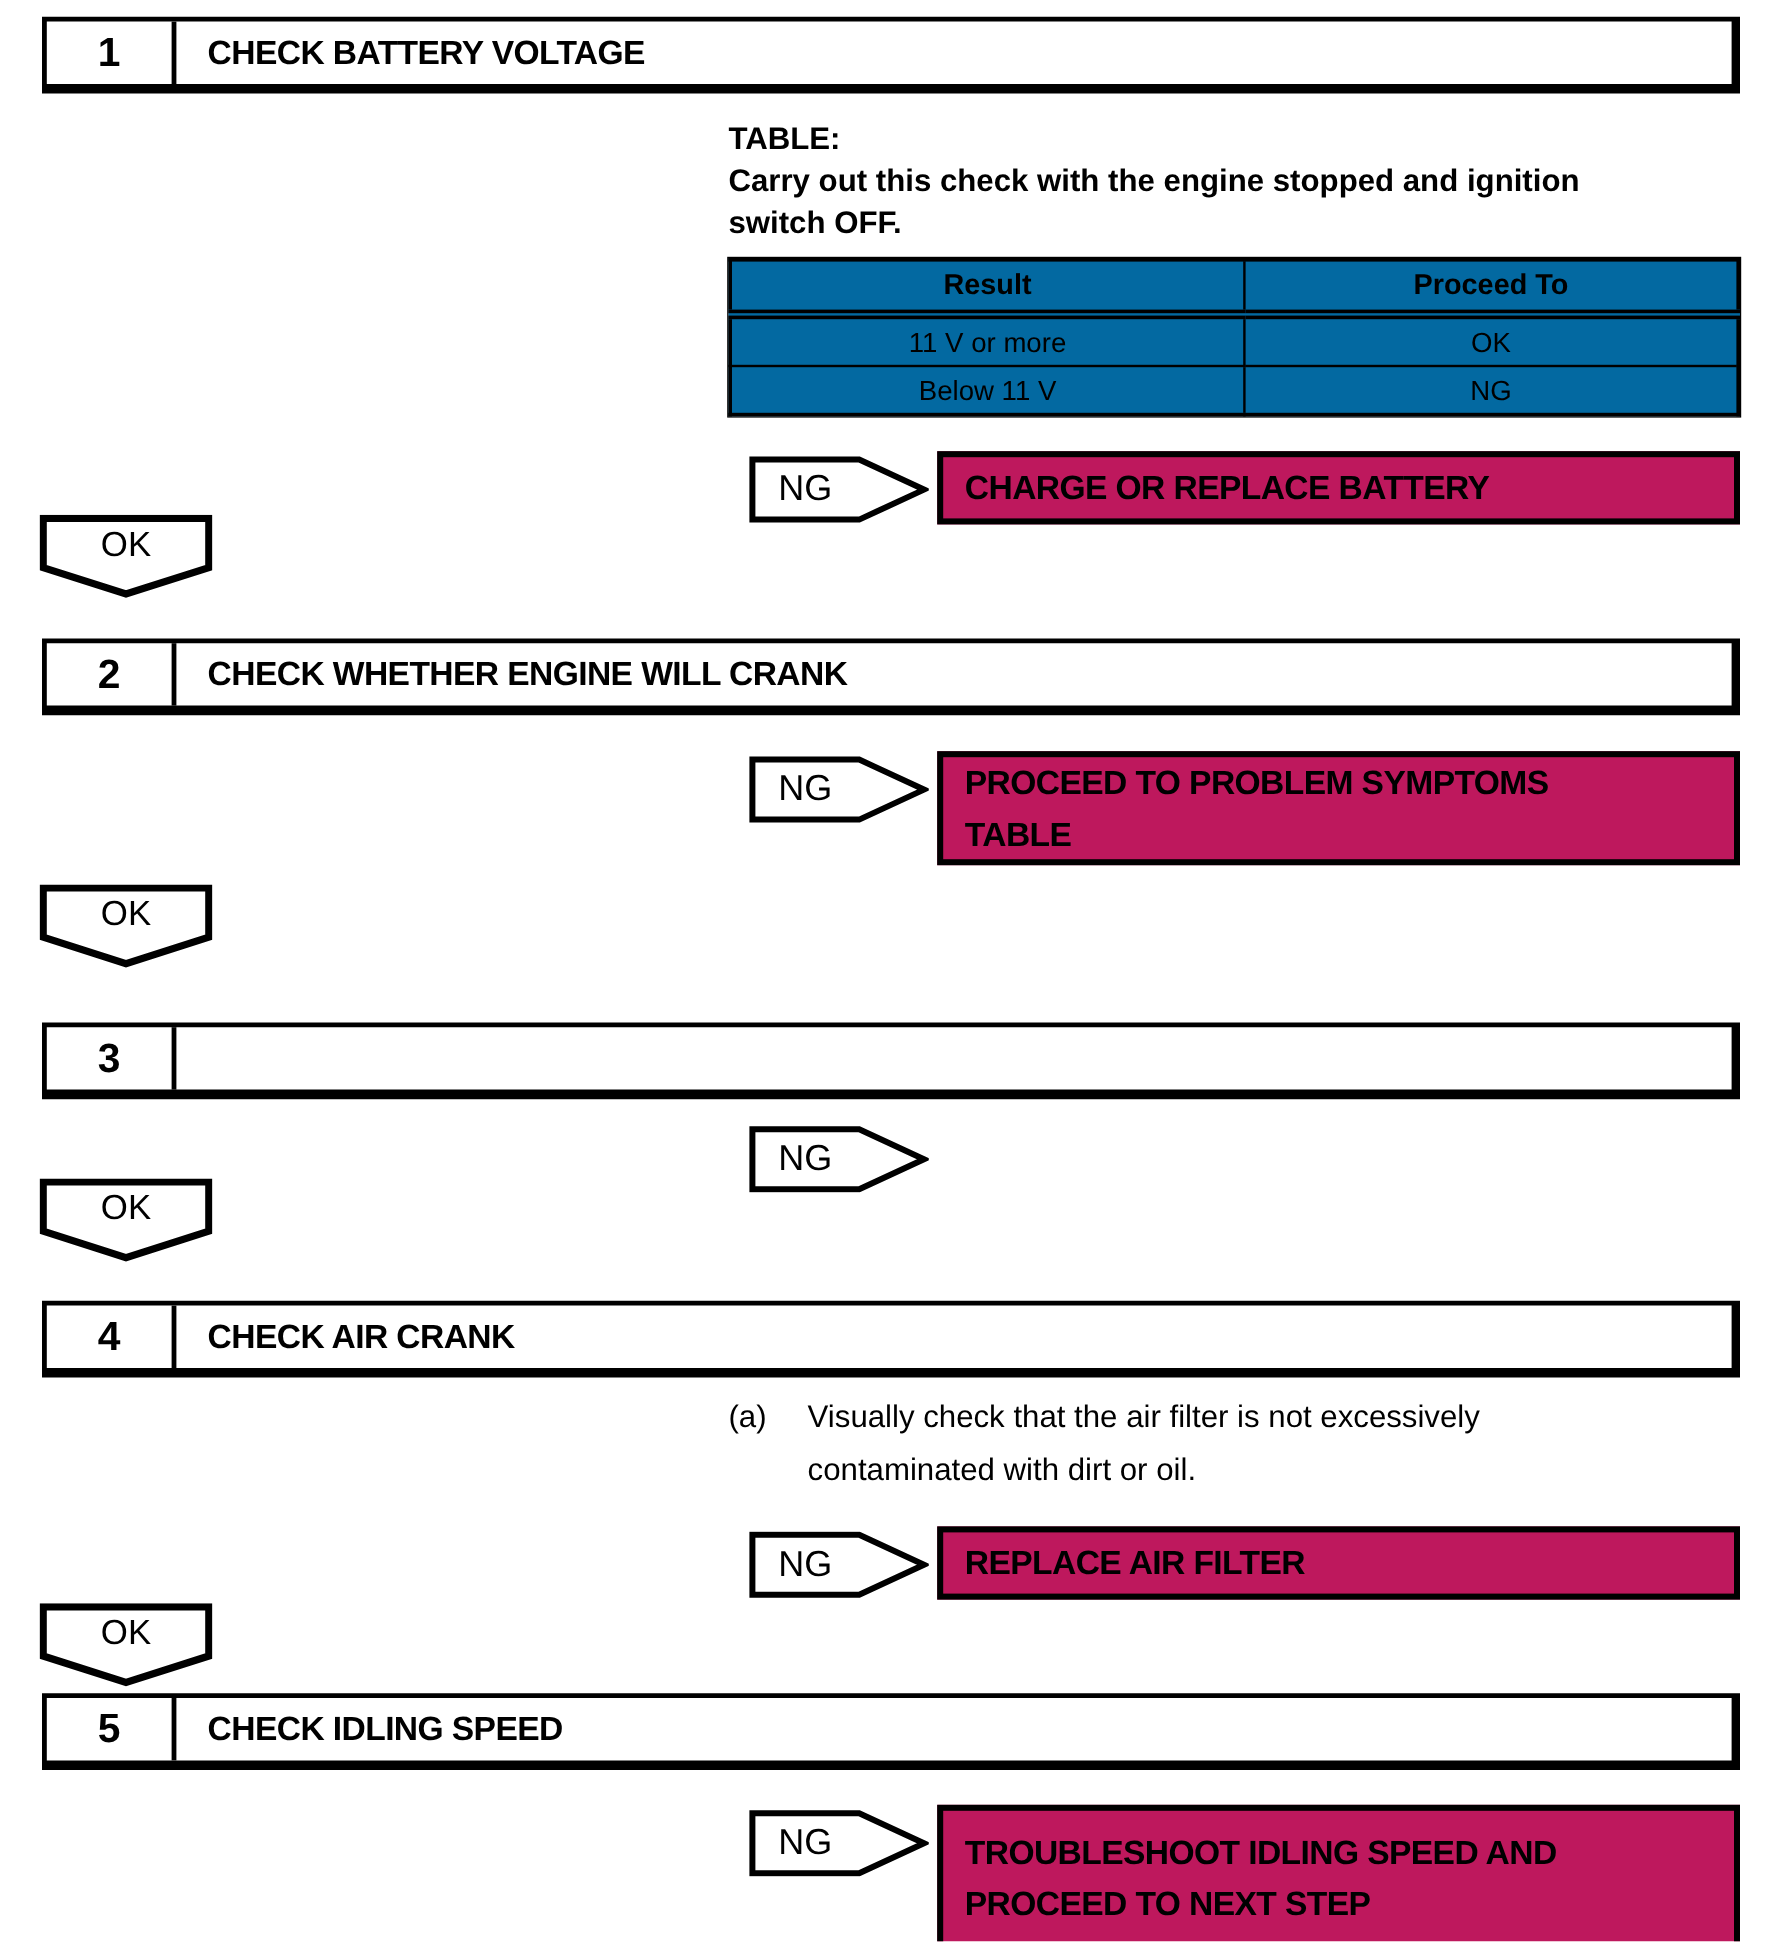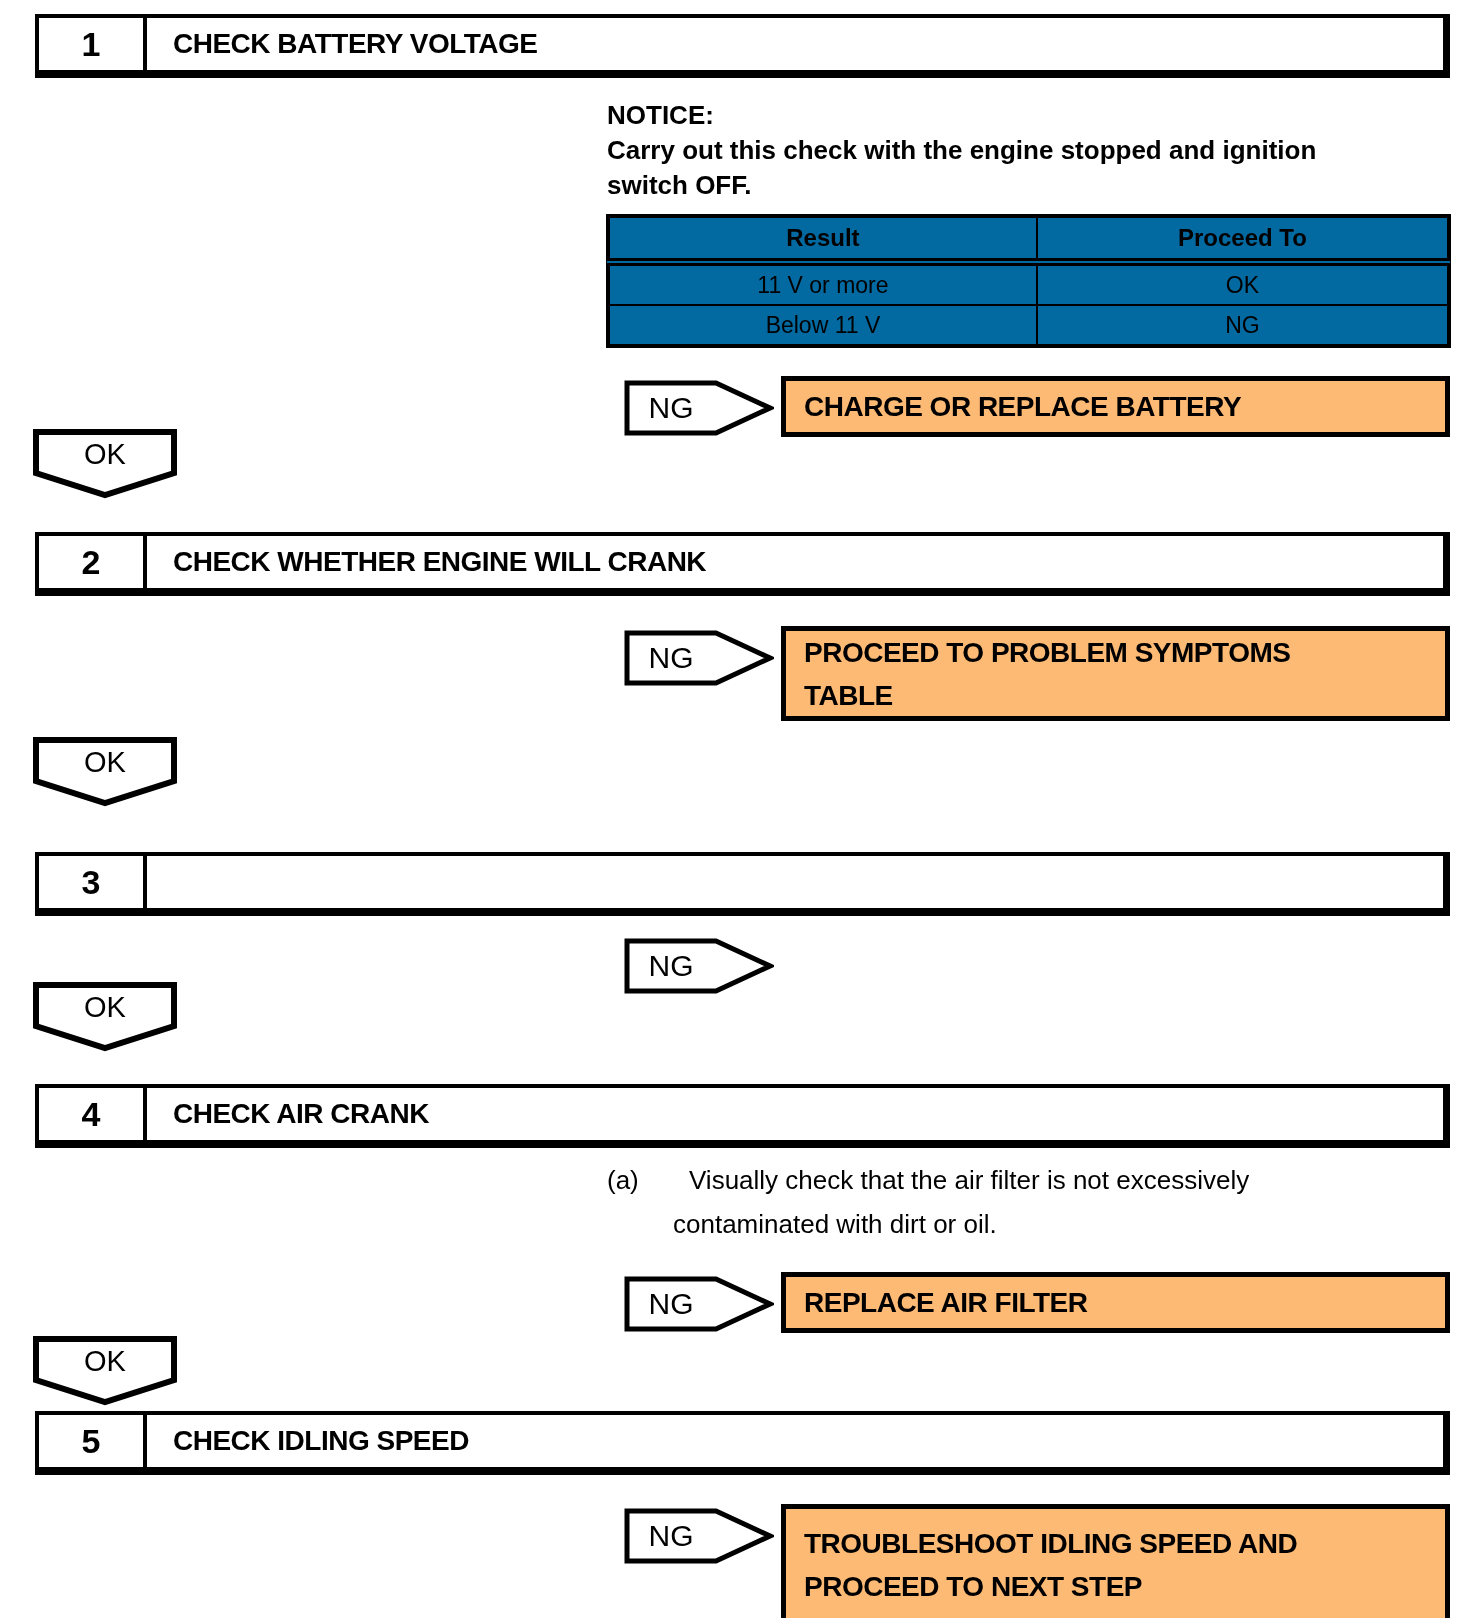--- a/index.html
+++ b/index.html
@@ -53,56 +53,56 @@
   .ng-arrow{position:absolute;left:624px;width:150px;height:56px;}
   .ng-arrow svg{display:block;width:150px;height:56px;}
   .ng-arrow .lbl{
     position:absolute;left:0;top:3px;width:94px;height:50px;
     text-align:center;line-height:50px;font-size:30px;
   }
 
   
   .ng-box{
     position:absolute;left:781px;width:669px;box-sizing:border-box;
-    border:5px solid #000;background:#fdba74;
+    border:5px solid #000;background:#be185d;
     display:flex;flex-direction:column;justify-content:center;
     padding-left:18px;
     font-size:28px;font-weight:bold;line-height:43px;letter-spacing:-0.5px;white-space:nowrap;
   }
 
   
   .ok{position:absolute;left:33px;width:144px;height:70px;}
   .ok svg{display:block;width:144px;height:70px;}
   .ok .lbl{
     position:absolute;left:0;top:2px;width:144px;height:44px;
     text-align:center;line-height:46px;font-size:29px;
   }
 
   
   .instruction{
     position:absolute;left:607px;top:1158px;
     font-size:26px;line-height:44px;
     display:grid;grid-template-columns:66px auto;white-space:nowrap;
   }
   .instruction .marker{grid-column:1;}
-  .instruction .t1{grid-column:2;grid-row:1;margin-left:16px;}
+  .instruction .t1{grid-column:2;grid-row:1;}
   .instruction .t2{grid-column:2;grid-row:2;}
 </style>
 </head>
 <body>
 
 <div class="page">
 
   <div class="step" style="top:14px">
     <div class="step-num">1</div>
     <div class="step-title">CHECK BATTERY VOLTAGE</div>
   </div>
 
   <div class="notice">
-    <div>NOTICE:</div>
+    <div>TABLE:</div>
     <div>Carry out this check with the engine stopped and ignition</div>
     <div>switch OFF.</div>
   </div>
 
   <table class="vtable">
     <thead>
       <tr>
         <th class="col-result">Result</th>
         <th>Proceed To</th>
       </tr>

